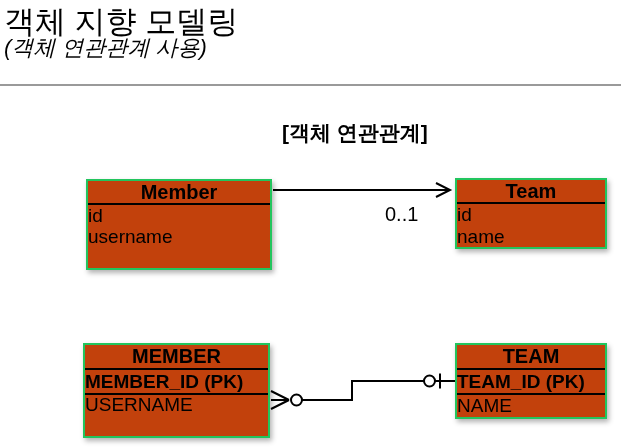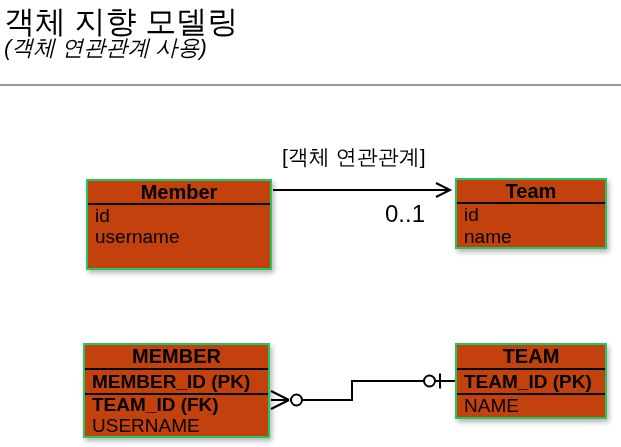--- a/index.html
+++ b/index.html
@@ -42,40 +42,39 @@
     width: 621px;
     height: 2px;
     background: #9a9a9a;
   }
 
   .diagram-caption {
     font-size: 21px;
     line-height: 26px;
     white-space: nowrap;
   }
-  .caption-object { left: 282px; top: 144px; }
+  .caption-object { left: 282px; top: 120px; font-weight: bold; }
   .caption-table  { left: 278px; top: 308px; }
 
   .entity {
     box-sizing: border-box;
     background: #c2410c;
     border: 2px solid #22c55e;
     box-shadow: 2px 3px 5px rgba(0,0,0,0.30);
   }
   .entity-header {
     font-weight: bold;
     font-size: 20px;
     text-align: center;
     border-bottom: 2px solid #000000;
     white-space: nowrap;
     overflow: hidden;
   }
   .erow {
     font-size: 19px;
-    padding-left: 7px;
     white-space: nowrap;
     overflow: hidden;
   }
   .bold { font-weight: bold; }
   .sep { border-bottom: 2px solid #000000; font-weight: bold; }
 
   
   .member-class { left: 86px; top: 179px; width: 186px; height: 91px; }
   .member-class .entity-header { height: 22px; line-height: 22px; }
   .member-class .erow { height: 21px; line-height: 21px; }
@@ -91,21 +90,21 @@
   .member-table .body-row { height: 20.5px; line-height: 20.5px; }
 
   .team-table { left: 455px; top: 343px; width: 152px; height: 76px; }
   .team-table .entity-header { height: 23px; line-height: 23px; }
   .team-table .pk-row { height: 23px; line-height: 23px; }
   .team-table .body-row { height: 22px; line-height: 22px; }
 
   .multiplicity-label {
     left: 385px;
     top: 203px;
-    font-size: 24px;
+    font-size: 20px;
     line-height: 22px;
     white-space: nowrap;
   }
 
   .lines-overlay {
     left: 0;
     top: 0;
     pointer-events: none;
   }
 </style>
@@ -131,21 +130,20 @@
     <div class="erow">id</div>
     <div class="erow">name</div>
   </div>
 
   <div class="abs multiplicity-label">0..1</div>
 
 
   <div class="abs entity member-table">
     <div class="entity-header">MEMBER</div>
     <div class="erow pk-row sep">MEMBER_ID (PK)</div>
-    <div class="erow body-row bold">TEAM_ID (FK)</div>
     <div class="erow body-row">USERNAME</div>
   </div>
 
   <div class="abs entity team-table">
     <div class="entity-header">TEAM</div>
     <div class="erow pk-row sep">TEAM_ID (PK)</div>
     <div class="erow body-row">NAME</div>
   </div>
 
   <svg class="abs lines-overlay" width="621" height="447" viewBox="0 0 621 447">

